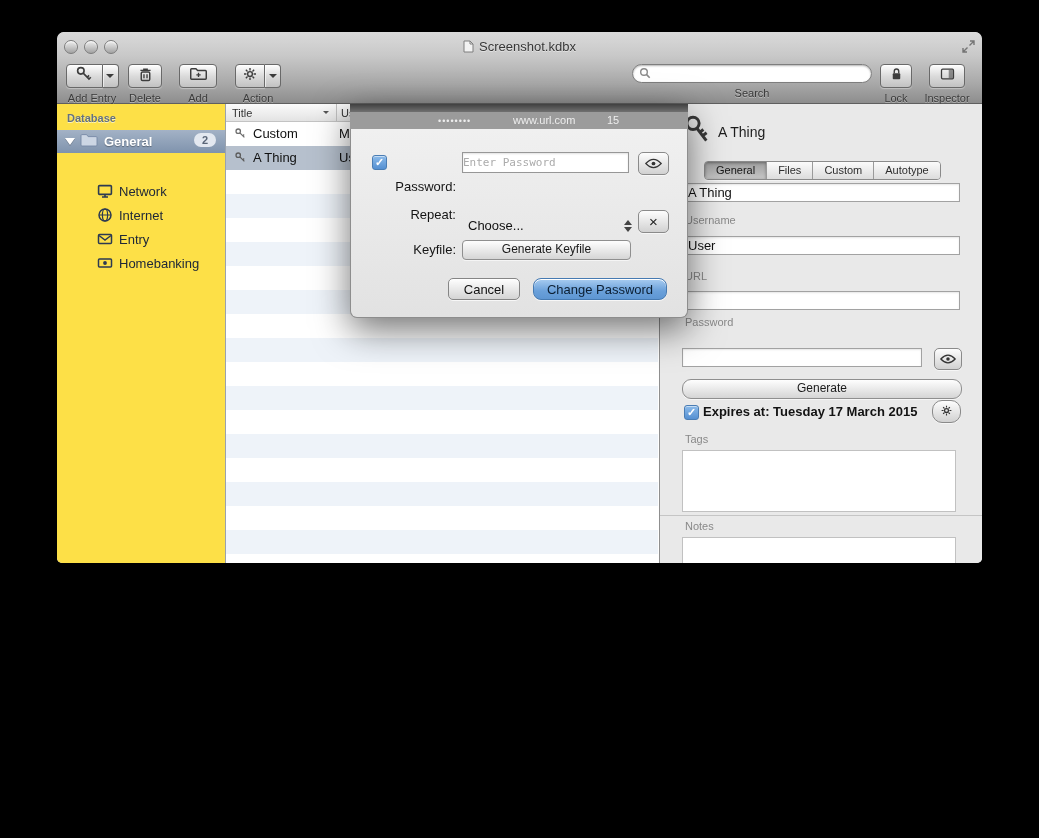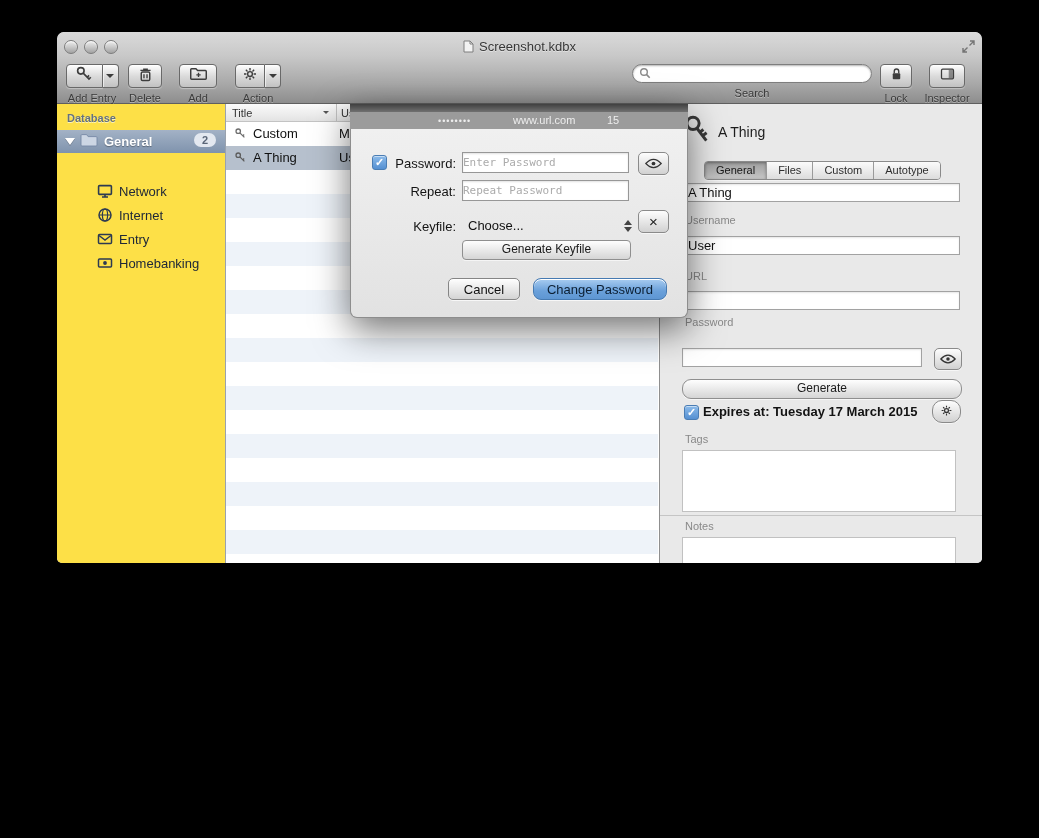--- a/index.html
+++ b/index.html
@@ -111,21 +111,21 @@
 
   
   .sheet{position:absolute;left:293px;top:72px;width:338px;height:214px;z-index:20;
          filter:drop-shadow(0 12px 18px rgba(0,0,0,.55));}
   .sheet-shade{position:absolute;left:0;top:0;right:0;height:8px;background:linear-gradient(#404040,#707070);}
   .sheet-preview{position:absolute;left:0;top:8px;right:0;height:17px;background:#9b9b9b;
                  font-size:11px;color:rgba(255,255,255,.82);overflow:hidden;}
   .sheet-body{position:absolute;left:0;top:25px;right:0;bottom:0;
               background:linear-gradient(#f0f0f0,#e2e2e2);border:1px solid #8d8d8d;border-top:none;
               border-radius:0 0 7px 7px;box-sizing:border-box;}
-  .slabel{position:absolute;left:0;width:105px;text-align:right;font-size:13px;color:#141414;}
+  .slabel{position:absolute;left:0;width:105px;text-align:right;font-size:13px;color:#141414;margin-top:23px;}
   .sheetfield{position:absolute;left:111px;width:167px;height:21px;background:#fff;border:1px solid #979797;
               box-sizing:border-box;padding:0 0;outline:none;
               font-family:"DejaVu Sans Mono",monospace;font-size:11px;color:#333;
               box-shadow:inset 0 1px 2px rgba(0,0,0,.12);}
   .sheetfield::placeholder{color:#ababab;}
   .aqua-btn{position:absolute;height:20px;border:1px solid #858585;border-radius:5px;
             background:linear-gradient(#fefefe,#d4d4d4);font-size:13px;color:#111;
             display:flex;align-items:center;justify-content:center;
             box-shadow:0 1px 0 rgba(255,255,255,.7),inset 0 1px 0 #fff;}
   .default-btn{background:linear-gradient(#a9cdf1,#6aa0da 60%,#5e96d3);border-color:#467ab2;color:#0c1f33;border-radius:8px;}
@@ -394,21 +394,20 @@
         <span class="slabel" style="top:27px">Password:</span>
         <input class="sheetfield" style="top: 23px;" readonly="" placeholder="Enter Password">
         <div class="small-btn" style="left:287px;top:23px;width:29px;height:21px">
           <span><svg width="17" height="11" viewBox="0 0 20 12">
                 <path d="M1 6 Q10 -3.5 19 6 Q10 15.5 1 6 z" fill="none" stroke="#333" stroke-width="1.5"></path>
                 <circle cx="10" cy="6" r="2.2" fill="#333"></circle>
               </svg></span>
         </div>
 
         <span class="slabel" style="top:55px">Repeat:</span>
-        <input class="sheetfield" style="top: 51px;" readonly="" placeholder="Repeat Password">
 
         <span class="slabel" style="top:90px">Keyfile:</span>
         <span style="position:absolute;left:117px;top:89px;font-size:13px;color:#111">Choose...</span>
         <span class="stepper" style="left:273px;top:87px">
             <span class="up"></span>
             <span class="down"></span>
           </span>
         <div class="small-btn" style="left:287px;top:81px;width:29px;height:21px;font-size:15px;color:#222">×</div>
 
         <div class="roundbtn" style="left:111px;top:111px;width:167px;height:18px;line-height:17px;border-radius:4px">Generate Keyfile</div>

